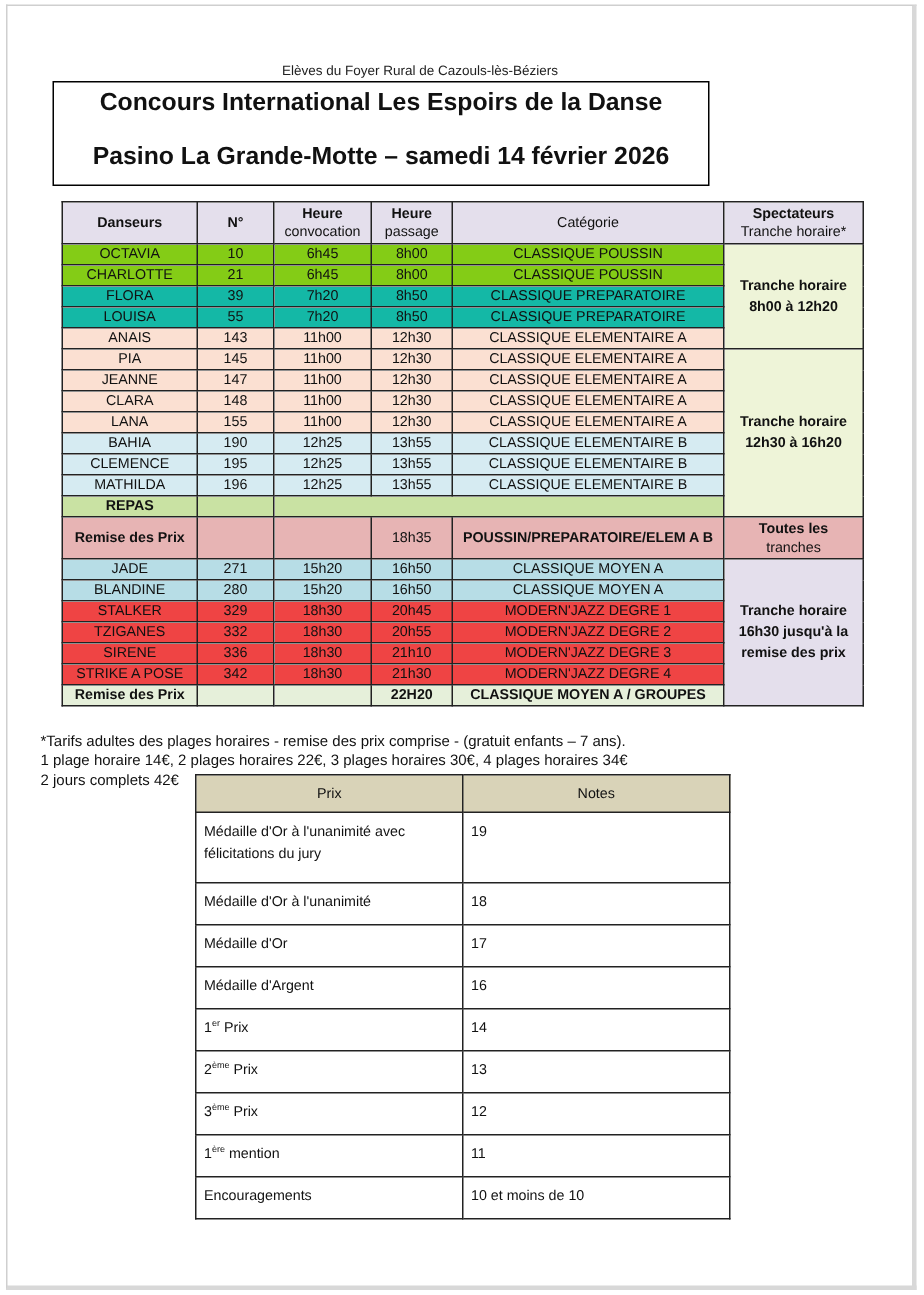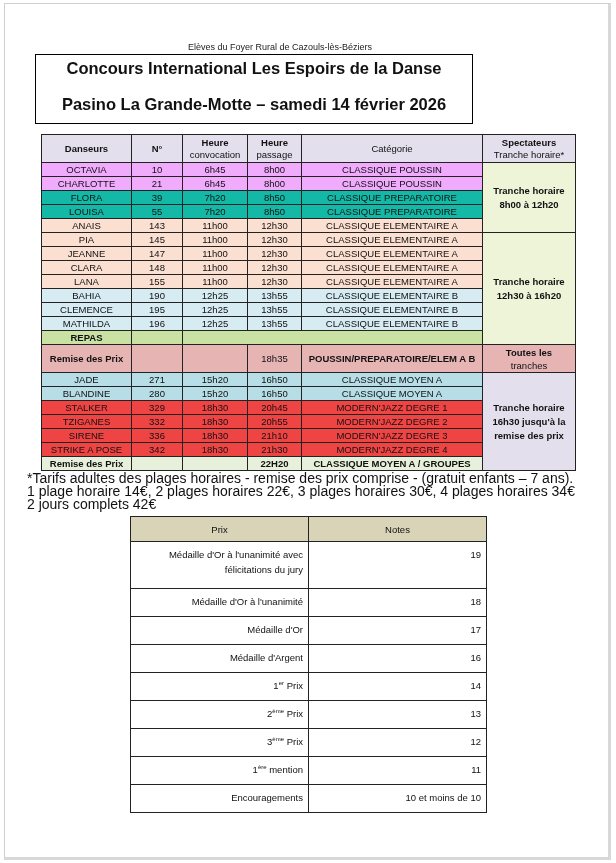--- a/index.html
+++ b/index.html
@@ -14,41 +14,41 @@
                  border: 1px solid #000; box-sizing: border-box; text-align: center; }
     .title-line { font-weight: bold; font-size: 16.5px; color: #111; position: absolute; left: 0; right: 0; }
     .t1 { top: 4px; }
     .t2 { top: 40px; }
 
     table.sched { position: absolute; left: 41px; top: 134px; border-collapse: collapse;
                   font-size: 9.5px; table-layout: fixed; }
     table.sched td, table.sched th { border: 1px solid #222; padding: 0; text-align: center;
                   height: 13px; line-height: 12px; overflow: hidden; white-space: nowrap; }
     table.sched th { background: #e4dfec; font-weight: bold; height: 27px; font-size: 9.5px; line-height: 12px; white-space: normal; }
-    .c-pink { background: #f0abfc; margin-top: 20px; }
+    .c-pink { background: #84cc16; margin-top: 20px; }
     .c-yellow { background: #14b8a6; }
     .c-peach { background: #fbe0d2; }
     .c-blue { background: #d6ebf2; }
     .c-green { background: #c9e2a3; margin-left: 32px; }
     .c-rose { background: #e7b4b4; }
     .c-teal { background: #b7dde6; }
     .c-orange { background: #ef4444; }
     .c-palegreen { background: #e6f0da; }
     .c-lightyellow { background: #eef4d8; }
     .c-lavender { background: #e4dfec; }
     .bold { font-weight: bold; }
     .multiline { white-space: normal !important; line-height: 14px !important; font-weight: bold; }
 
-    .notes { position: absolute; left: 27px; top: 472px; font-size: 14px; line-height: 13px; color: #111; }
+    .notes { position: absolute; left: 27px; top: 488px; font-size: 10px; line-height: 13px; color: #111; }
 
     table.prix { position: absolute; left: 130px; top: 516px; border-collapse: collapse;
                  font-size: 9.5px; table-layout: fixed; }
     table.prix th { background: #d9d3b8; border: 1px solid #222; height: 22px; font-weight: normal; text-align: center; }
     table.prix td { border: 1px solid #222; vertical-align: top; padding: 5px 5px 0 5px;
-                    height: 22px; text-align: right; line-height: 15px; margin-left: 12px; }
+                    height: 22px; text-align: left; line-height: 15px; margin-left: 12px; }
     table.prix td.tall { height: 41px; }
     sup { font-size: 6px; vertical-align: super; line-height: 0; }
   </style>
 </head>
 <body>
 
 <div class="page"></div>
 
 <div class="subtitle">Elèves du Foyer Rural de Cazouls-lès-Béziers</div>
 

